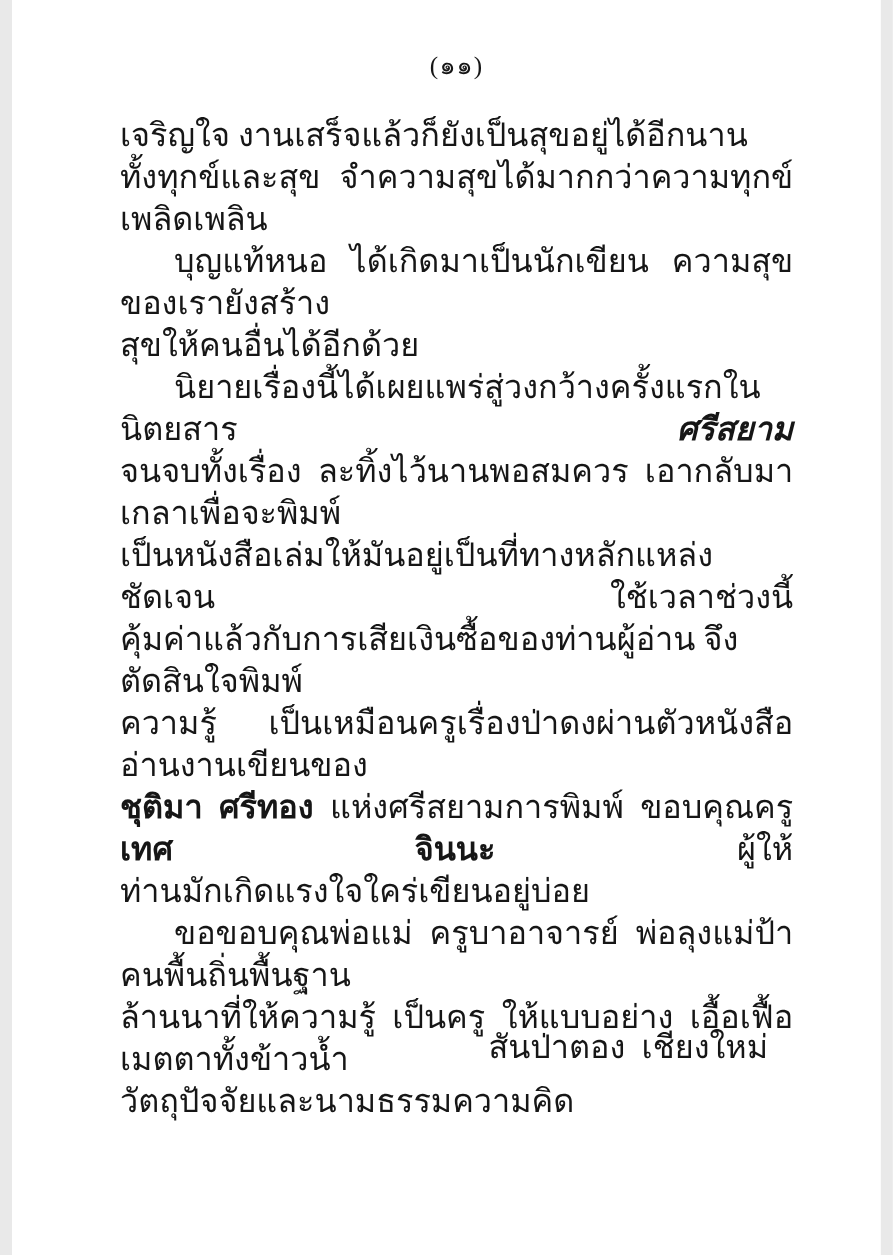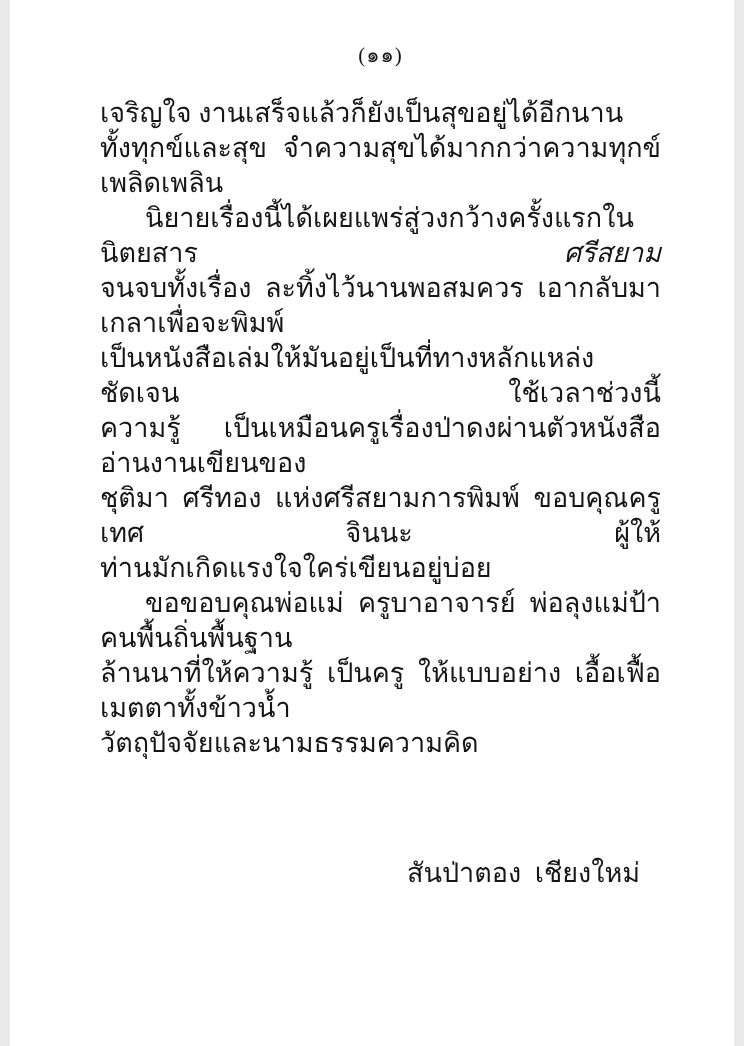--- a/index.html
+++ b/index.html
@@ -31,21 +31,21 @@
     width: 561px;
     font-size: 27px;
     line-height: 35px;
   }
   .line { min-height: 35px; }
   .line.justify {
     text-align: justify;
     text-align-last: justify;
   }
   .line.indent { text-indent: 45px; }
-  .run-b { font-weight: normal; }
+  .run-b { font-weight: bold; }
   .run-i { font-style: italic; }
   .signature {
     position: absolute;
     top: 786px;
     right: 94px;
     text-align: right;
     font-size: 27px;
     line-height: 35px;
     white-space: pre-wrap;
   }
@@ -56,23 +56,28 @@
 
 <div class="page">
   <div class="page-number">(๑๑)</div>
 
   <div class="body-text">
       <div class="paragraph">
         <div class="line"><span class="">เจริญใจ งานเสร็จแล้วก็ยังเป็นสุขอยู่ได้อีกนาน</span></div>
         <div class="line justify"><span class="">ทั้งทุกข์และสุข จำความสุขได้มากกว่าความทุกข์ เพลิดเพลิน</span></div>
       </div>
       <div class="paragraph">
+        <div class="line justify indent"><span class="">บุญแท้หนอ ได้เกิดมาเป็นนักเขียน ความสุขของเรายังสร้าง</span></div>
+        <div class="line"><span class="">สุขให้คนอื่นได้อีกด้วย</span></div>
+      </div>
+      <div class="paragraph">
         <div class="line justify indent"><span class="">นิยายเรื่องนี้ได้เผยแพร่สู่วงกว้างครั้งแรกในนิตยสาร </span><span class="run-b run-i">ศรีสยาม</span></div>
         <div class="line justify"><span class="">จนจบทั้งเรื่อง ละทิ้งไว้นานพอสมควร เอากลับมาเกลาเพื่อจะพิมพ์</span></div>
         <div class="line justify"><span class="">เป็นหนังสือเล่มให้มันอยู่เป็นที่ทางหลักแหล่งชัดเจน ใช้เวลาช่วงนี้</span></div>
+        <div class="line"><span class="">คุ้มค่าแล้วกับการเสียเงินซื้อของท่านผู้อ่าน จึงตัดสินใจพิมพ์</span></div>
       </div>
       <div class="paragraph">
         <div class="line justify"><span class="">ความรู้ เป็นเหมือนครูเรื่องป่าดงผ่านตัวหนังสือ อ่านงานเขียนของ</span></div>
         <div class="line justify"><span class="run-b">ชุติมา ศรีทอง</span><span class=""> แห่งศรีสยามการพิมพ์ ขอบคุณครู</span><span class="run-b">เทศ จินนะ</span><span class=""> ผู้ให้</span></div>
         <div class="line"><span class="">ท่านมักเกิดแรงใจใคร่เขียนอยู่บ่อย</span></div>
       </div>
       <div class="paragraph">
         <div class="line justify indent"><span class="">ขอขอบคุณพ่อแม่ ครูบาอาจารย์ พ่อลุงแม่ป้า คนพื้นถิ่นพื้นฐาน</span></div>
         <div class="line justify"><span class="">ล้านนาที่ให้ความรู้ เป็นครู ให้แบบอย่าง เอื้อเฟื้อเมตตาทั้งข้าวน้ำ</span></div>
         <div class="line"><span class="">วัตถุปัจจัยและนามธรรมความคิด</span></div>

